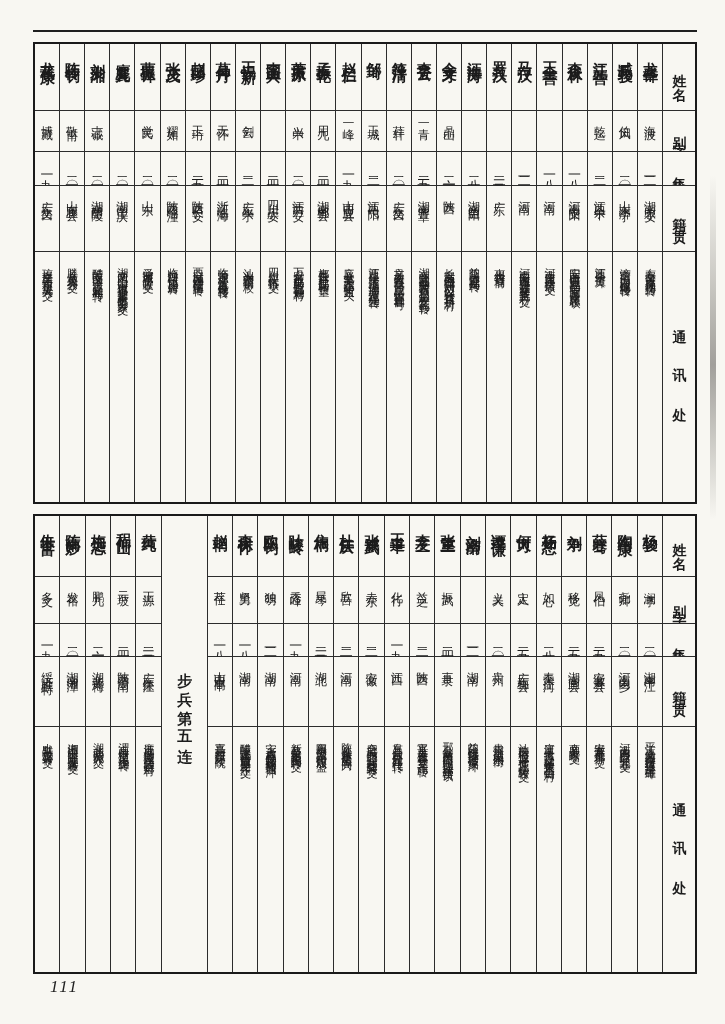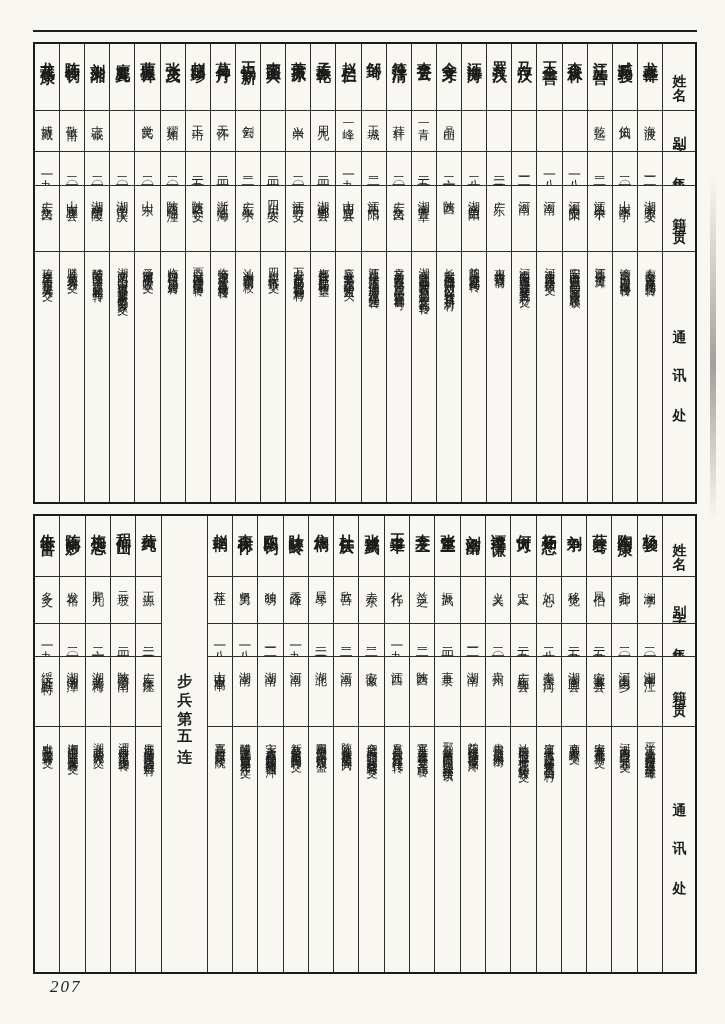--- a/index.html
+++ b/index.html
@@ -932,15 +932,15 @@
             <div class="vtext">绥远土默特</div>
           </div>
           <div class="cell addr">
             <div class="vtext">土默特总营署转交</div>
           </div>
         </div>
       </div>
 
   </div>
 
-  <div class="page-number">207</div>
+  <div class="page-number">111</div>
   <div class="scan-smudge"></div>
 </div>
 
 </body></html>

